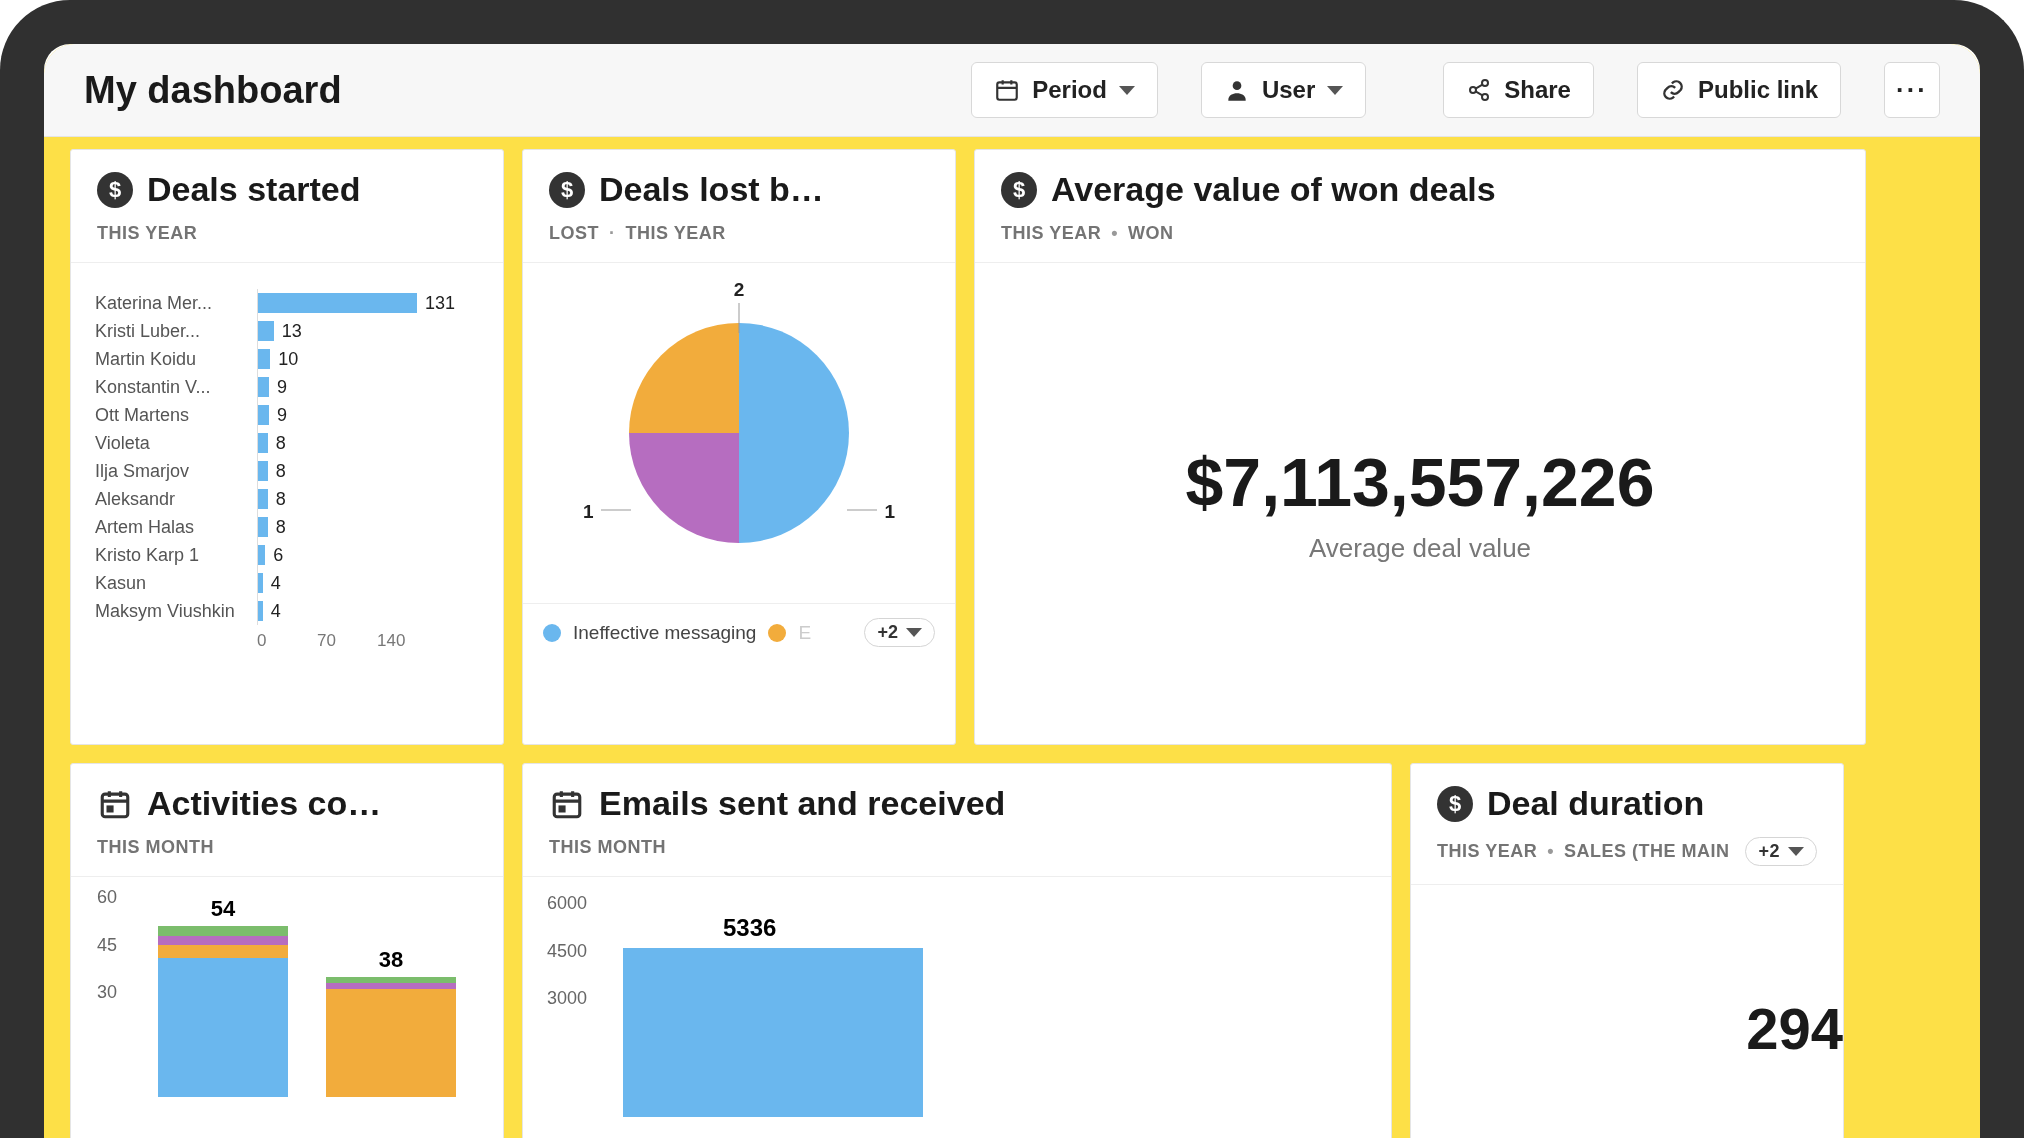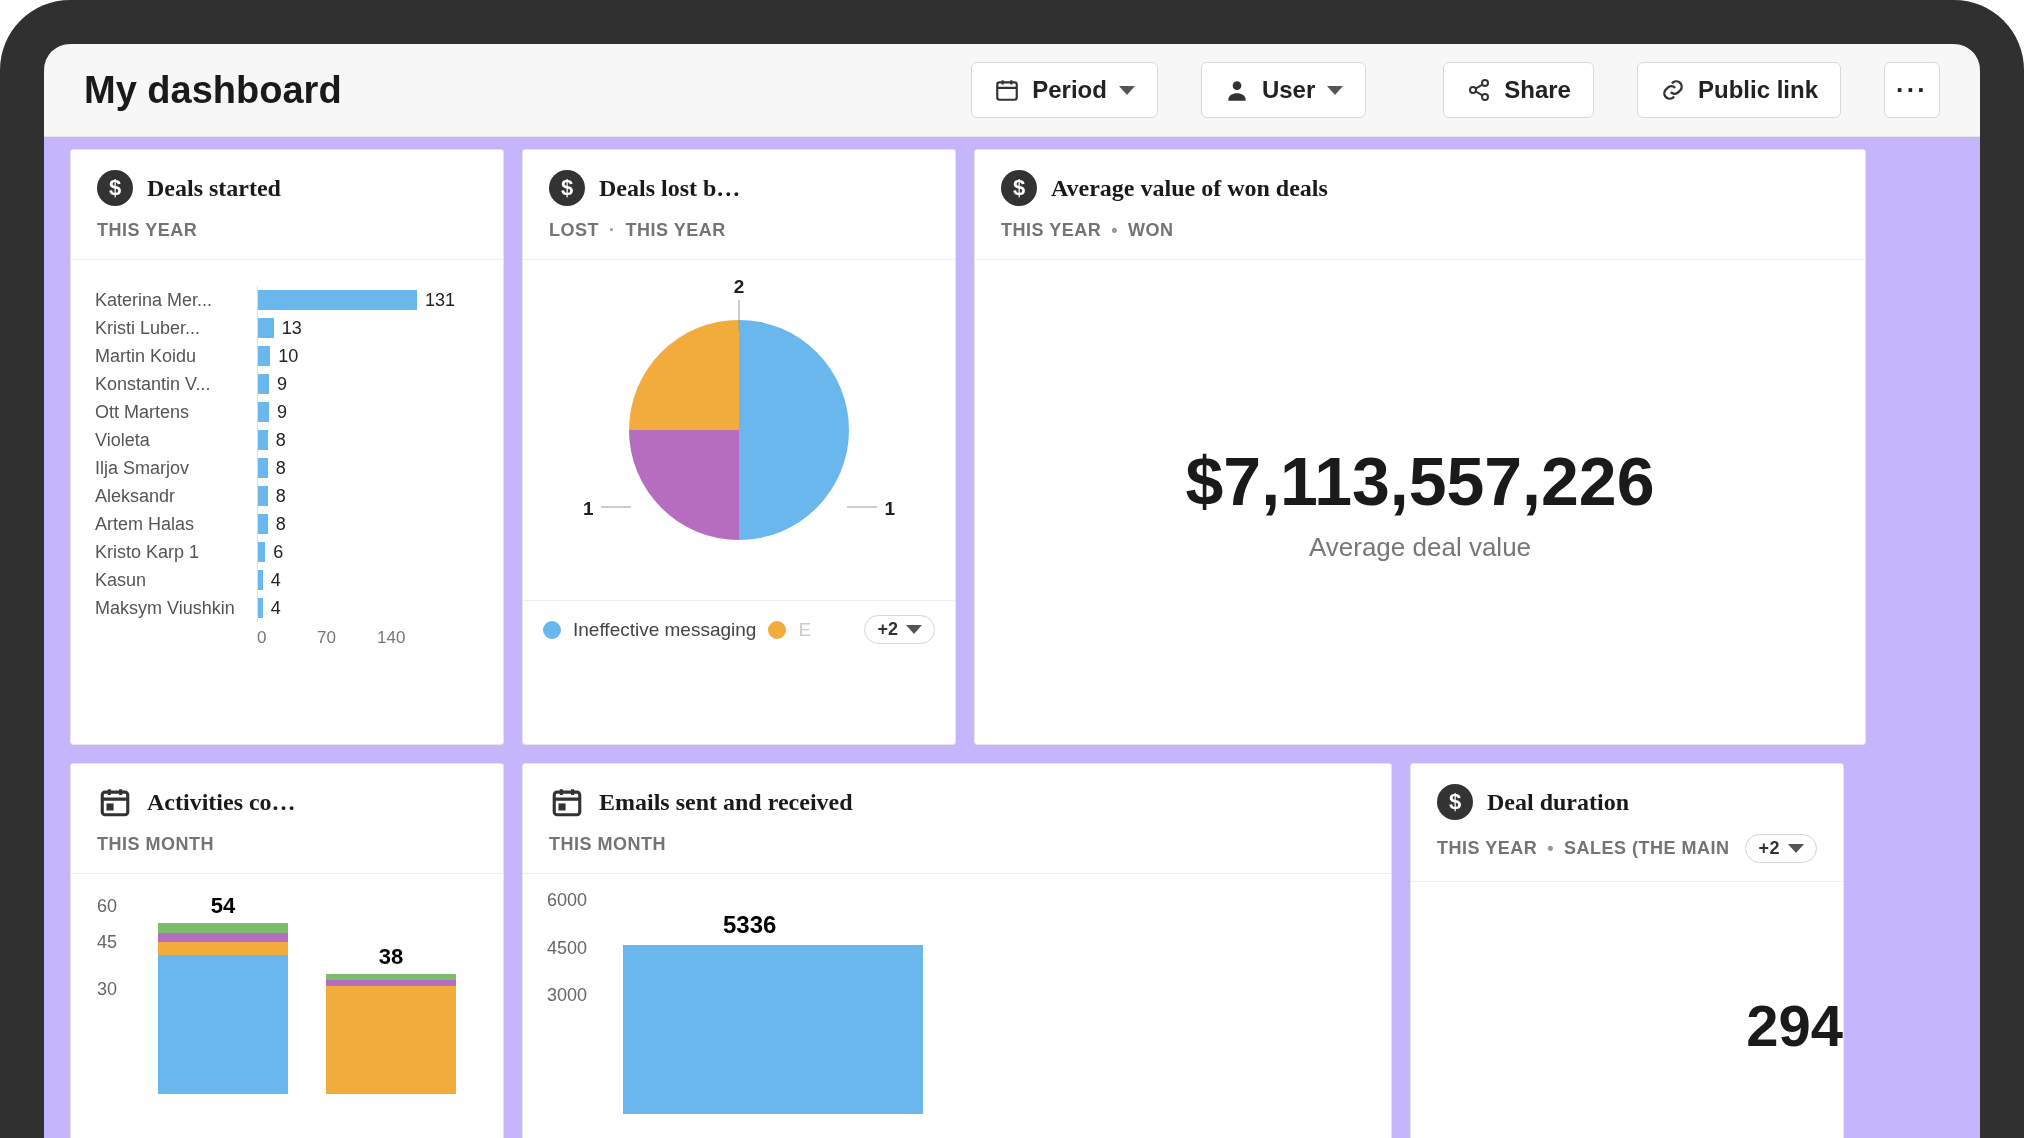--- a/index.html
+++ b/index.html
@@ -18,21 +18,21 @@
     border: 44px solid #303030;
     border-top-left-radius: 70px;
     border-top-right-radius: 70px;
     border-bottom: none;
     pointer-events: none;
     z-index: 100;
   }
   .shell {
     position: absolute;
     top: 44px; left: 44px; right: 44px; bottom: 0;
-    background: #c4b5fd;
+    background: #fde047;
     border-top-left-radius: 30px;
     border-top-right-radius: 30px;
     overflow: hidden;
   }
 
   
   .header {
     display:flex;
     align-items:center;
     justify-content:space-between;
@@ -103,27 +103,26 @@
   .dollar-circle {
     border-radius:50%;
     background:#333;
     display:flex;align-items:center;justify-content:center;
     color:#fff; font-weight:700; font-size:22px;
   }
   .cal-square {
     display:flex;align-items:center;justify-content:center;
   }
   .card-title {
-    font-size:24px;
+    font-size:34px;
     font-weight:700;
     color:#1a1a1a;
     white-space:nowrap;
     overflow:hidden;
     text-overflow:ellipsis;
-    font-family:Liberation Serif, serif;
   }
   .card-sub {
     padding:14px 26px 18px 26px;
     border-bottom:1px solid #eee;
     font-size:18px;
     font-weight:700;
     letter-spacing:.5px;
     color:#747474;
     display:flex;
     gap:10px;
@@ -432,21 +431,21 @@
           <div class="card-title">Activities co…</div>
         </div>
         <div class="card-sub">
           <span>THIS MONTH</span>
         </div>
         <div class="card-body">
           <div class="col-chart">
             <div class="cc-yaxis" id="act-yaxis">
                 <div class="cc-ylab" style="top: 115px;">30</div>
                 <div class="cc-ylab" style="top: 67.5px;">45</div>
-                <div class="cc-ylab" style="top: 32px;">60</div>
+                <div class="cc-ylab" style="top: 20px;">60</div>
               </div>
             <div class="cc-bars" id="act-bars">
                 <div class="cc-bar">
                   <div class="cc-seg" style="background: rgb(106, 183, 238); height: 139.333px;"></div>
                   <div class="cc-seg" style="background: rgb(242, 172, 60); height: 12.6667px;"></div>
                   <div class="cc-seg" style="background: rgb(182, 109, 192); height: 9.5px;"></div>
                   <div class="cc-seg" style="background: rgb(123, 189, 108); height: 9.5px;"></div>
                   <div class="cc-dlab">54</div>
                 </div>
                 <div class="cc-bar">

